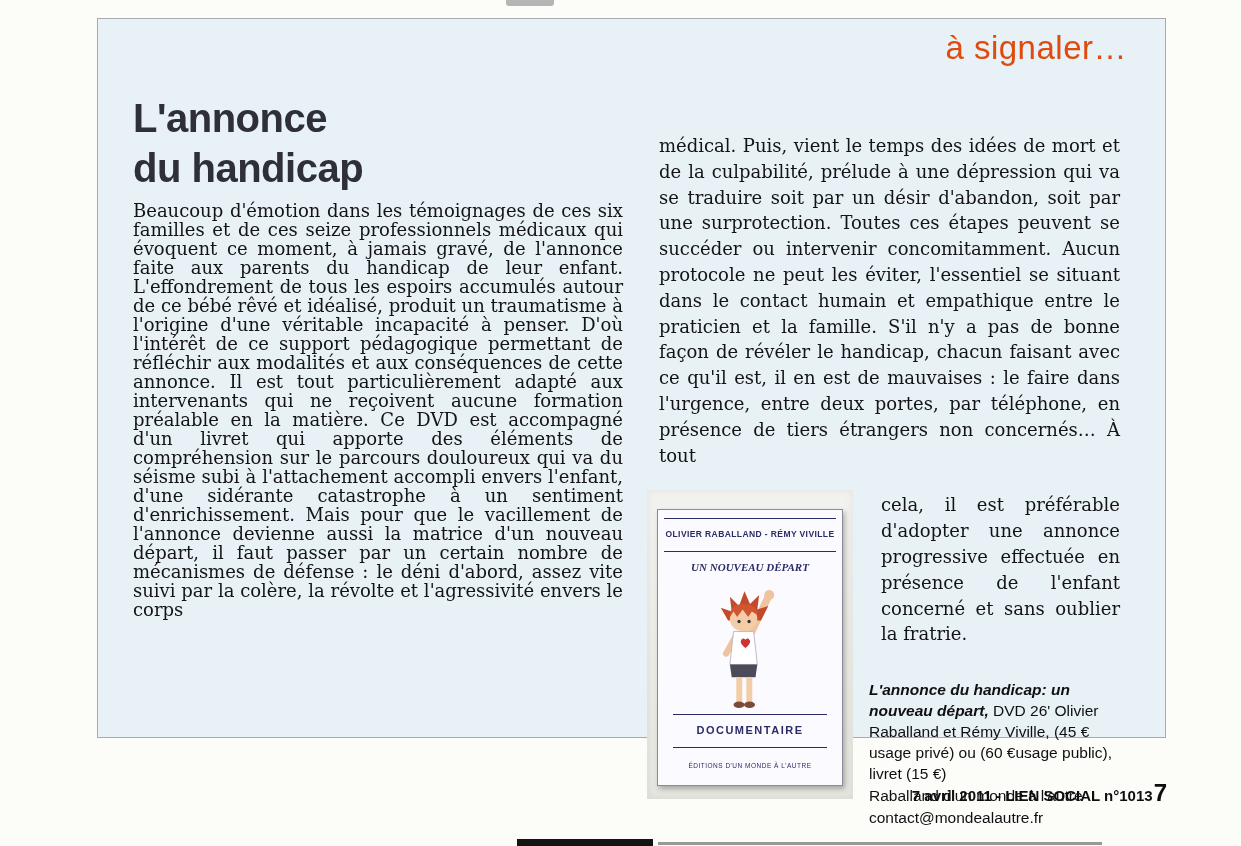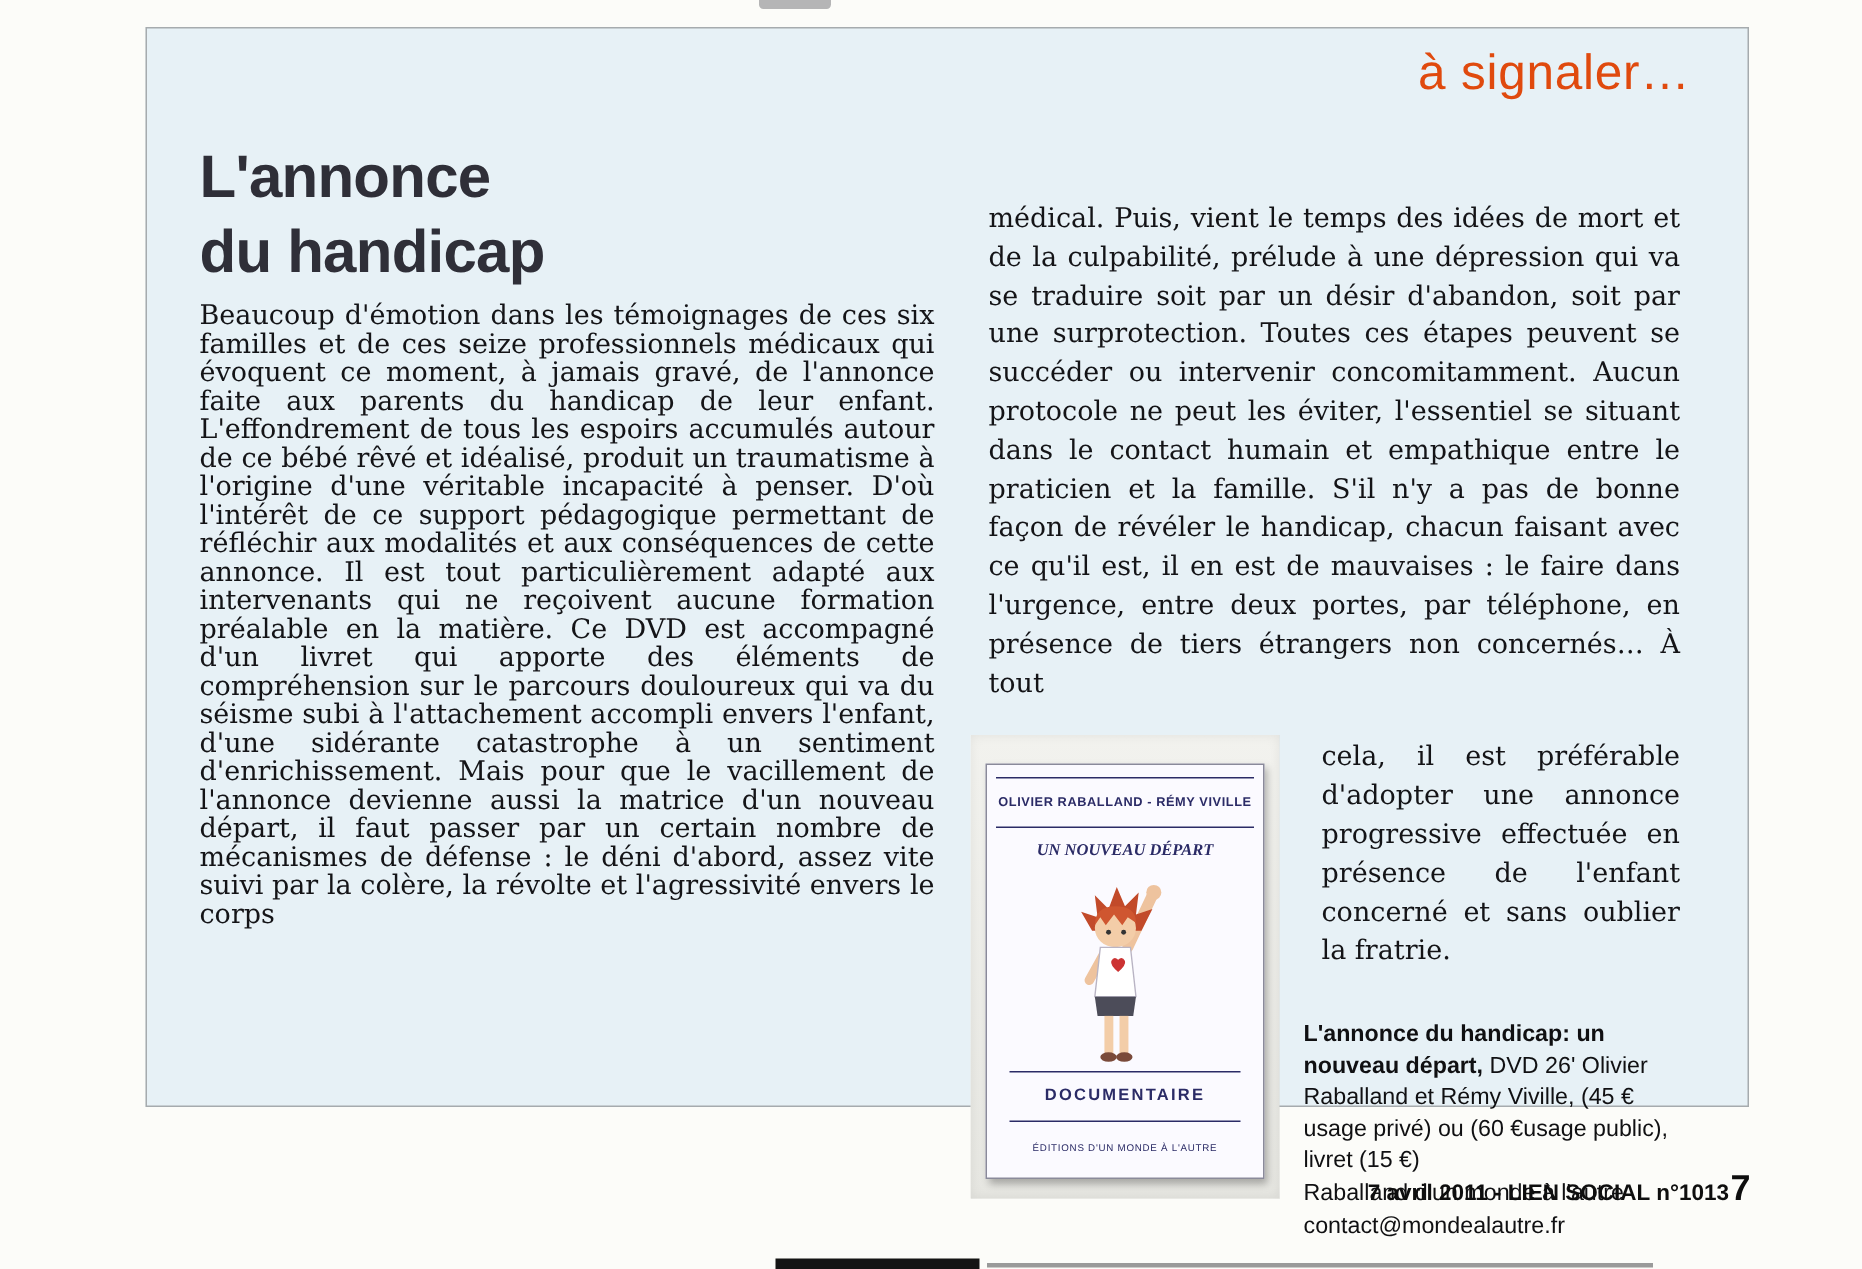--- a/index.html
+++ b/index.html
@@ -71,21 +71,21 @@
   .cover-publisher{
     font-family:"Liberation Sans", sans-serif;
     font-size:6.5px;color:#2b2b66;margin-top:5px;letter-spacing:.5px;
   }
   
   .caption{
     margin-top:32px;
     font-family:"Liberation Sans", sans-serif;
     font-size:15.5px;line-height:21px;color:#101012;text-align:left;
   }
-  .caption-lead{font-weight:bold;}
+  .caption-lead{font-weight:bold;font-style:italic;}
   .caption-line{margin-top:1px;}
   
   .footer{
     position:absolute;top:779px;right:74px;
     font-family:"Liberation Sans", sans-serif;font-weight:bold;
     font-size:15px;color:#0e0e0e;
     display:flex;align-items:baseline;gap:1px;
   }
   .footer .pagenum{font-size:24px;}
   

